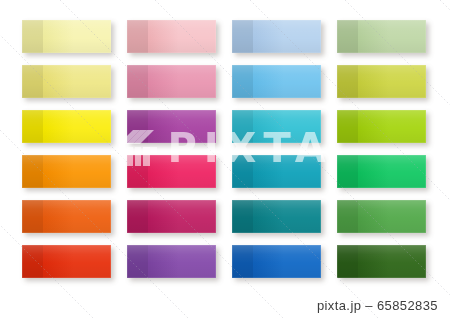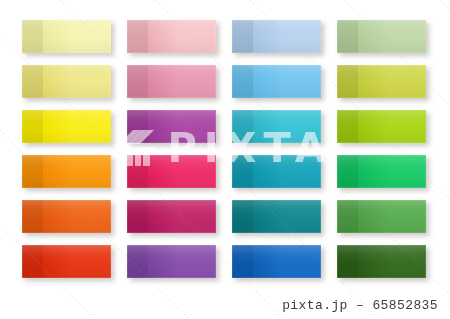--- a/index.html
+++ b/index.html
@@ -102,21 +102,21 @@
 
   
   #footer-credit {
     position: absolute;
     right: 12px;
     bottom: 6px;
     font-size: 13px;
     color: #3d3d3d;
     letter-spacing: 0.4px;
     white-space: nowrap;
-    font-family: Liberation Mono, monospace;
+    font-family: Liberation Sans, sans-serif;
   }
 </style>
 </head>
 <body>
 
 <div id="stage">
 
   <div id="swatch-grid">
       <div class="swatch" style="left: 22px; top: 20px; width: 89px; height: 33px; box-shadow: rgba(90, 80, 70, 0.3) 3px 3px 5px;">
         <div class="face" style="background: linear-gradient(to right, rgb(238, 235, 157) 0%, rgb(238, 235, 157) 26%, rgb(247, 244, 180) 58%, rgb(247, 244, 180) 100%);"></div>

